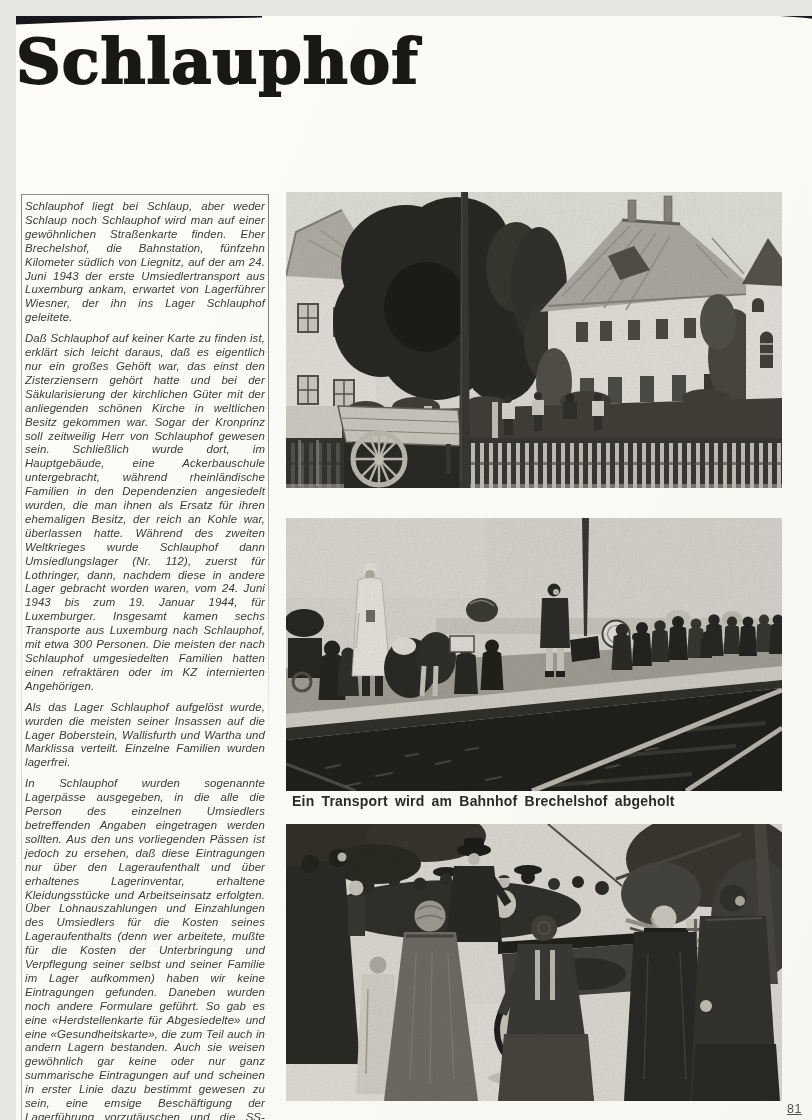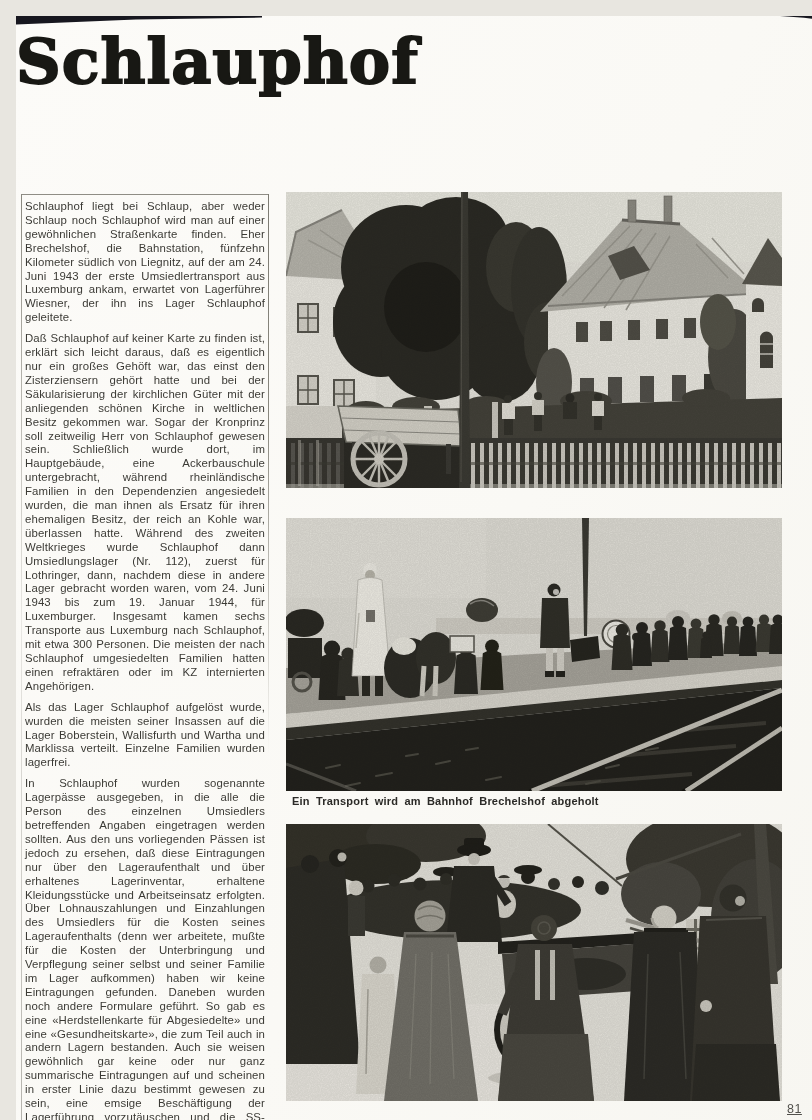--- a/index.html
+++ b/index.html
@@ -22,29 +22,29 @@
     background:linear-gradient(#777membership 0%,#8a887f 40%,rgba(150,148,140,0));
     background:linear-gradient(#7d7b73 0%,#8a887f 40%,rgba(150,148,140,0) 100%);}
   .rule-left{left:5px;top:178px;width:1px;height:942px;
     background:linear-gradient(#8a887f 0%,rgba(150,148,140,.18) 45%,rgba(120,118,110,.55) 100%);}
   .text-column{
     position:absolute;left:9px;top:184px;width:240px;
     font-size:11.4px;line-height:13.9px;letter-spacing:.12px;
     text-align:justify;color:#3b3a35;
     hyphens:auto;-webkit-hyphens:auto;
   }
-  .text-column p{margin:0 0 7px 0;}
+  .text-column p{margin:0 0 7px 0;font-style:italic;}
   figure.photo{position:absolute;margin:0;padding:0;}
   figure.photo svg{display:block;width:100%;height:100%;filter:blur(.35px) contrast(.99);}
   .photo1{left:270px;top:176px;width:496px;height:296px;}
   .photo2{left:270px;top:502px;width:496px;height:273px;}
   .photo3{left:270px;top:808px;width:496px;height:277px;}
   .caption{
     position:absolute;left:276px;top:780px;width:470px;
-    font-size:11px;font-weight:bold;line-height:11.8px;
+    font-size:14px;font-weight:bold;line-height:11.8px;
     letter-spacing:.2px;word-spacing:3px;color:#2b2a27;
   }
   .page-number{
     position:absolute;left:771px;top:1086px;
     font-size:12.5px;color:#52514c;letter-spacing:.5px;text-decoration:underline;
   }
 </style>
 </head>
 <body>
 

